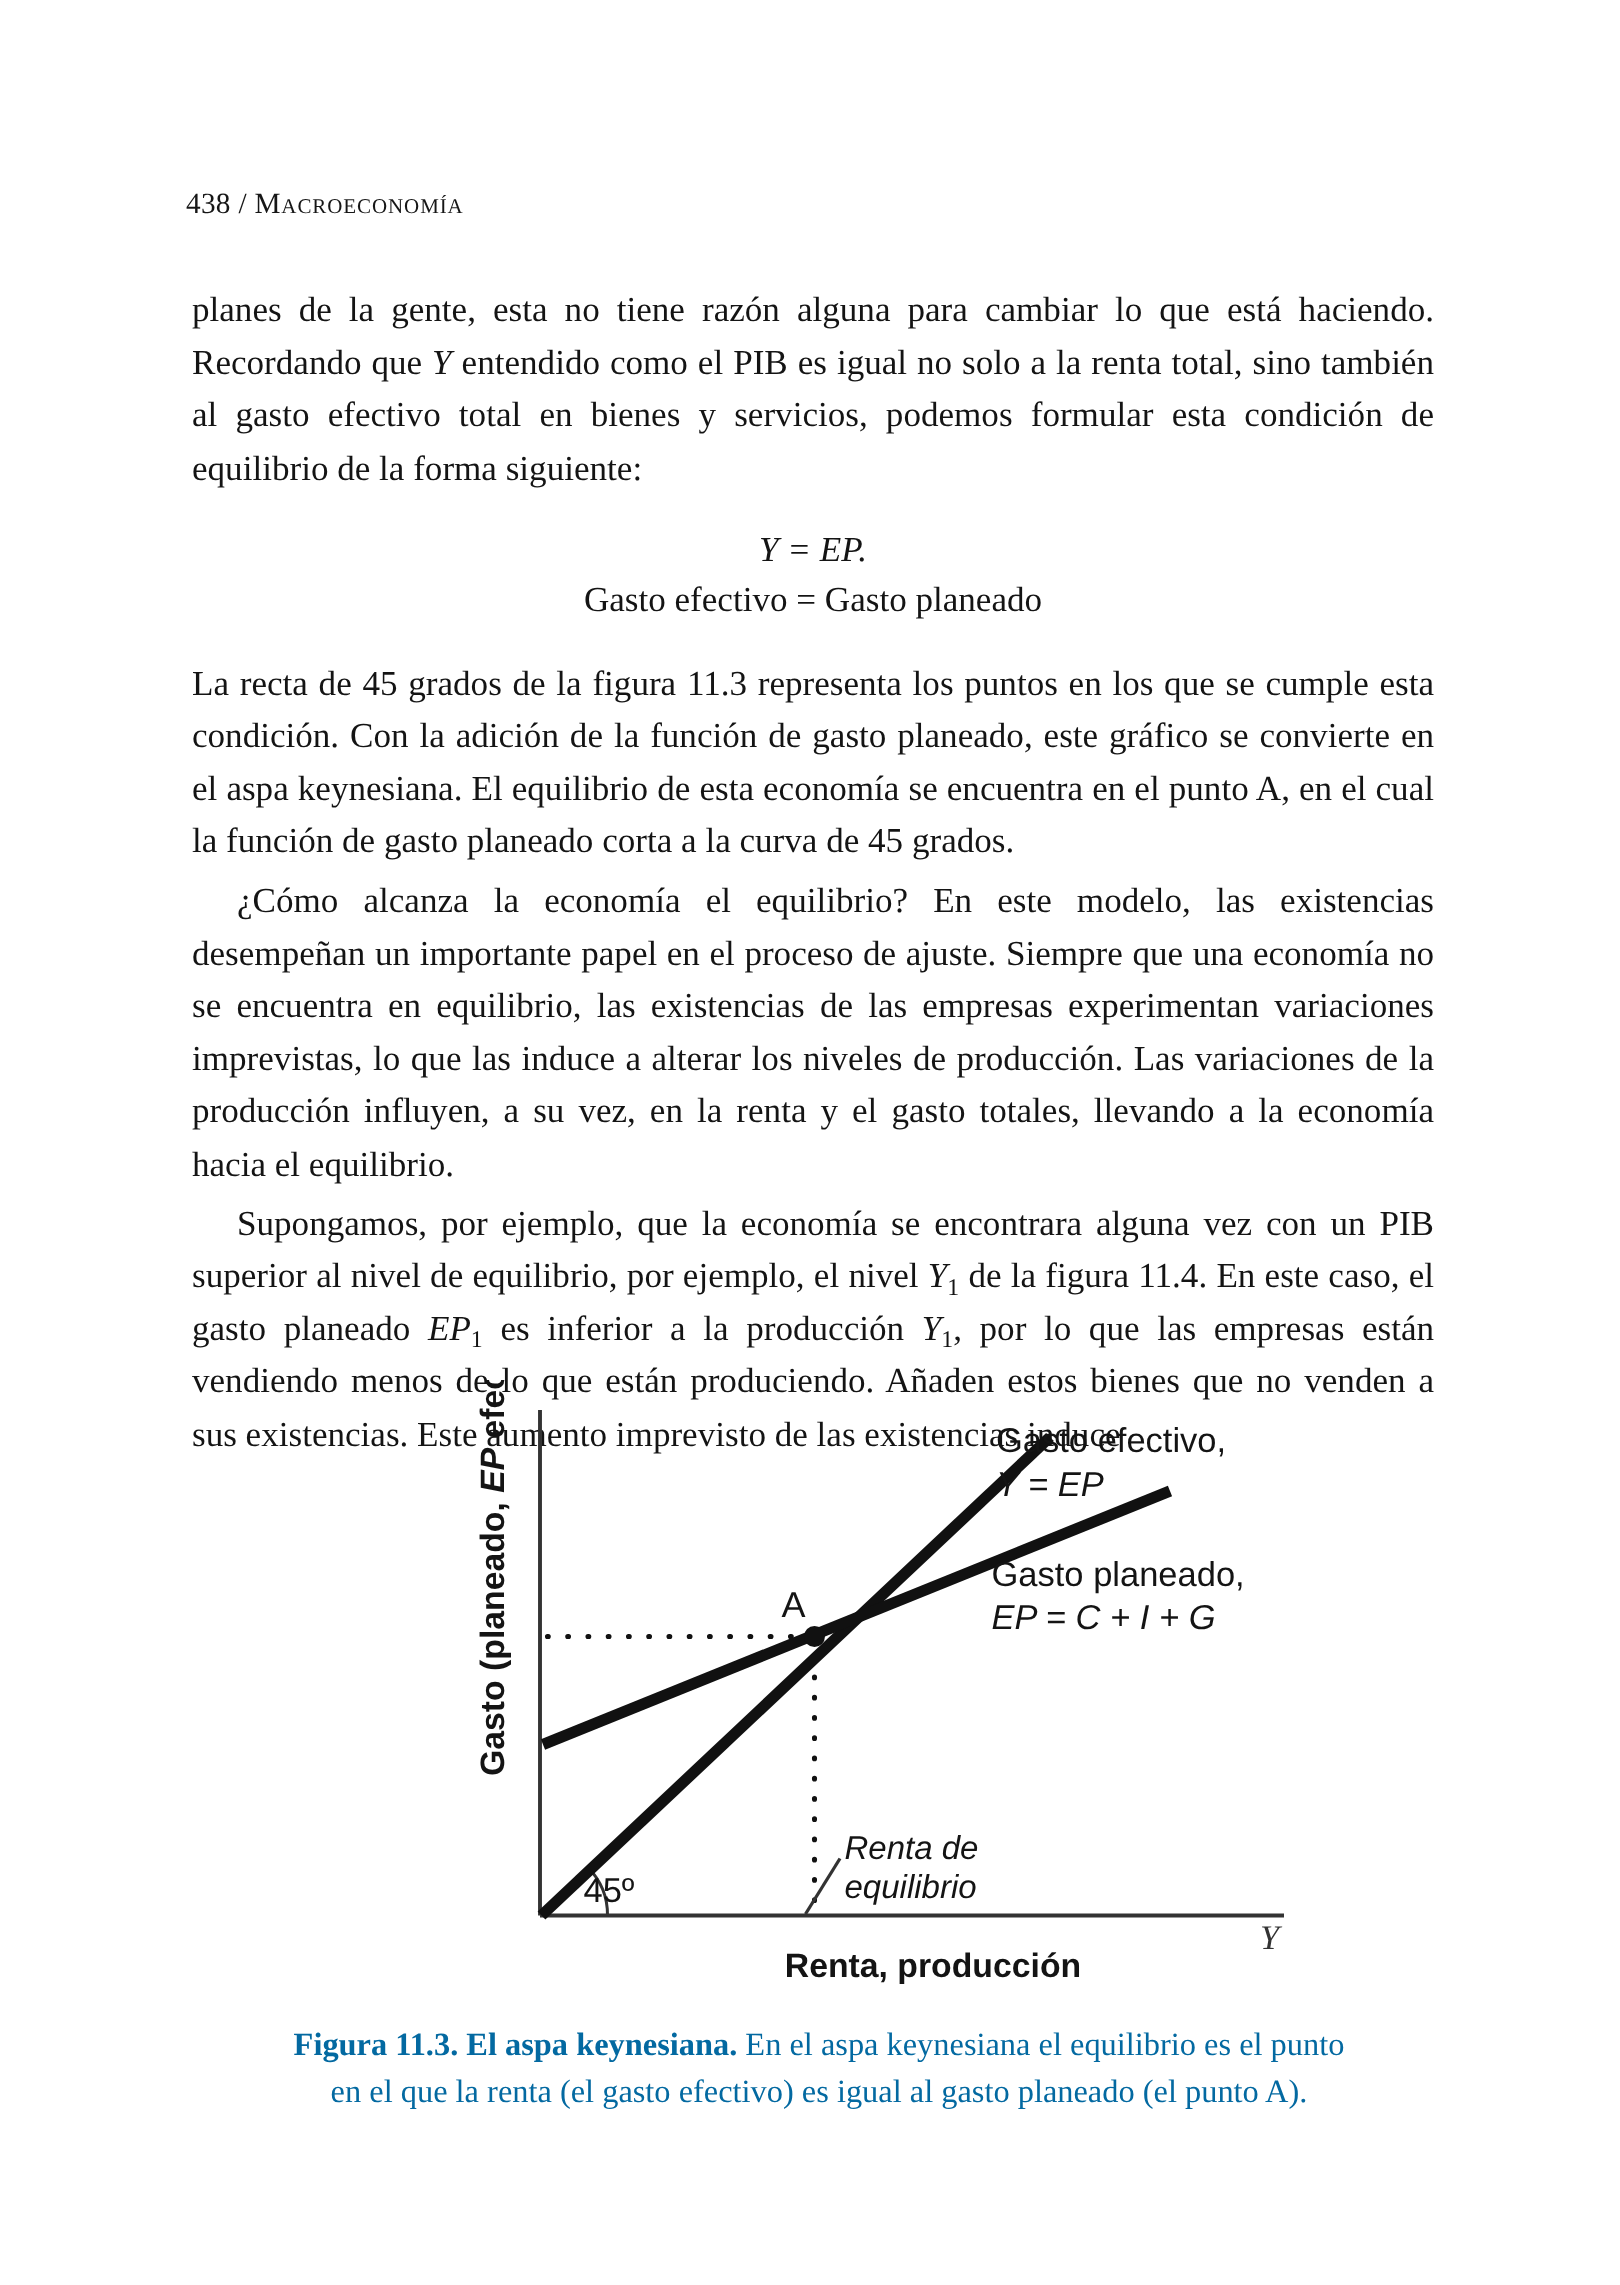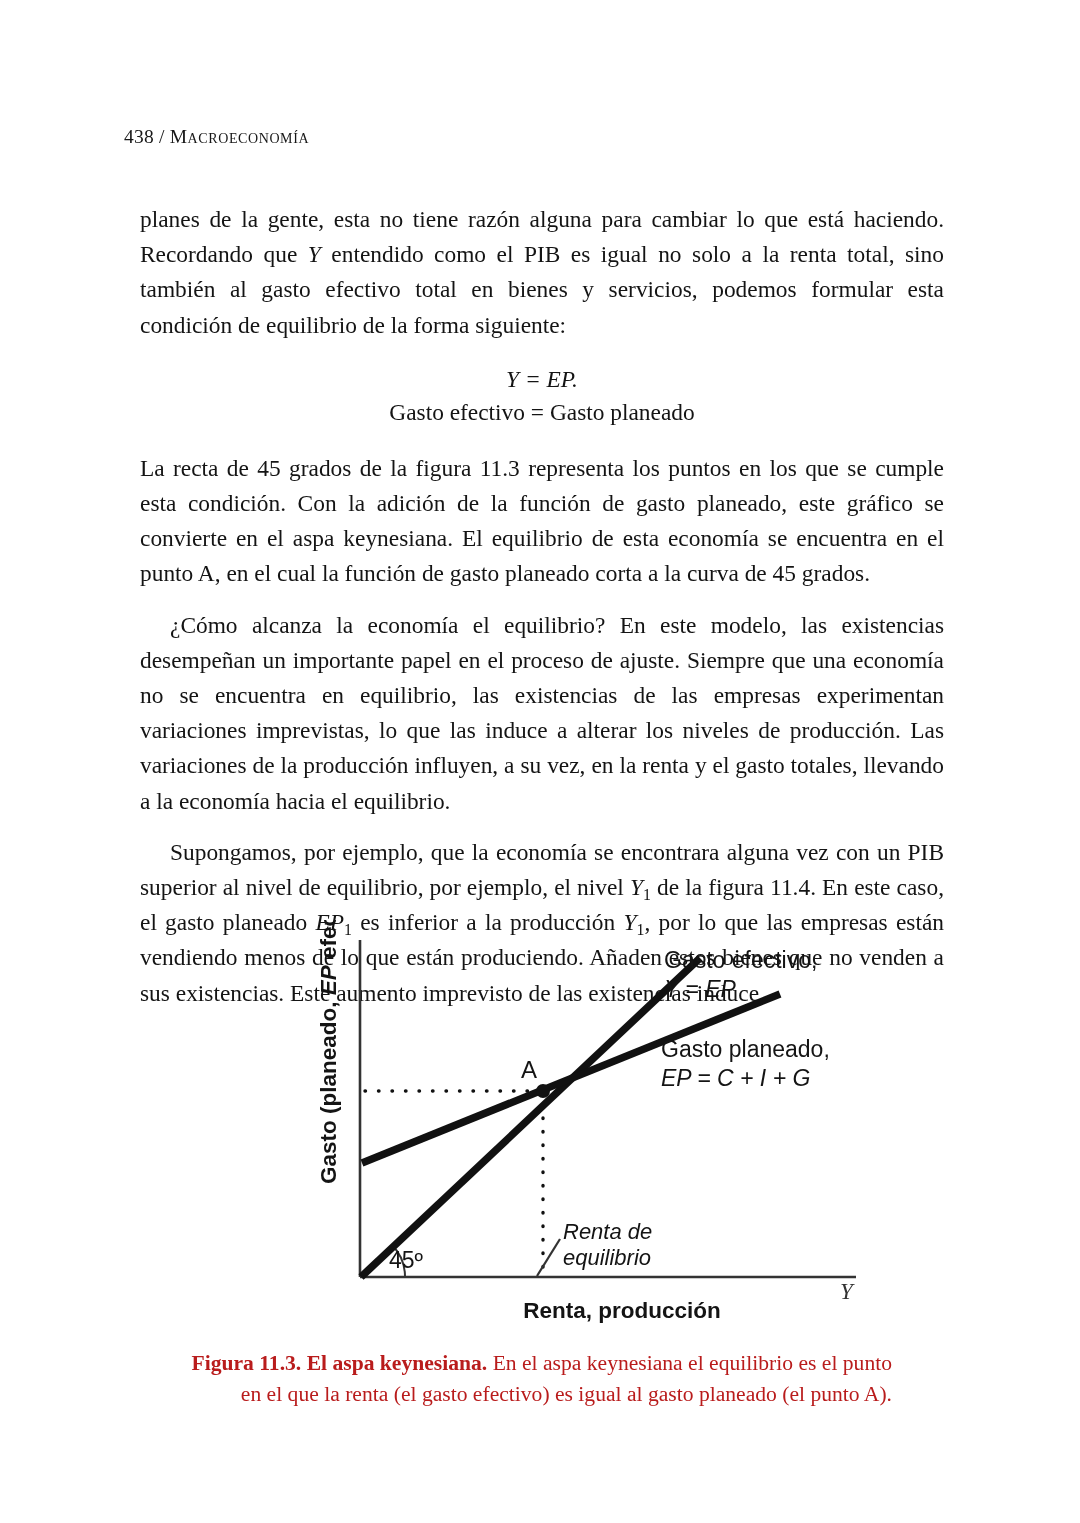--- a/index.html
+++ b/index.html
@@ -39,21 +39,21 @@
   }
 
   
   .col {
     position: absolute;
     left: 124px;
     top: 186px;
     width: 836px;
   }
   p.body {
-    margin: 16px;
+    margin: 4px;
     font-size: 23.4px;
     line-height: 35.2px;
     text-align: justify;
     text-justify: inter-word;
     color: #141414;
     hyphens: manual;
   }
   p.body.indent { text-indent: 30px; }
   p.body i, span.it { font-style: italic; }
 
@@ -81,27 +81,27 @@
     left: 0px;
     top: 920px;
     width: 1080px;
     height: 430px;
   }
   .figure svg { display: block; }
 
   
   .caption {
     position: absolute;
-    left: 176px;
+    left: 188px;
     top: 1348px;
     width: 716px;
     font-size: 21.6px;
     line-height: 31px;
-    color: #b91c1c;
-    text-align: right;
+    color: #0369a1;
+    text-align: center;
   }
   .caption b { font-weight: bold; }
 </style>
 </head>
 <body>
 
 <div class="page">
 
   <div class="runhead">
     <span>438</span>

